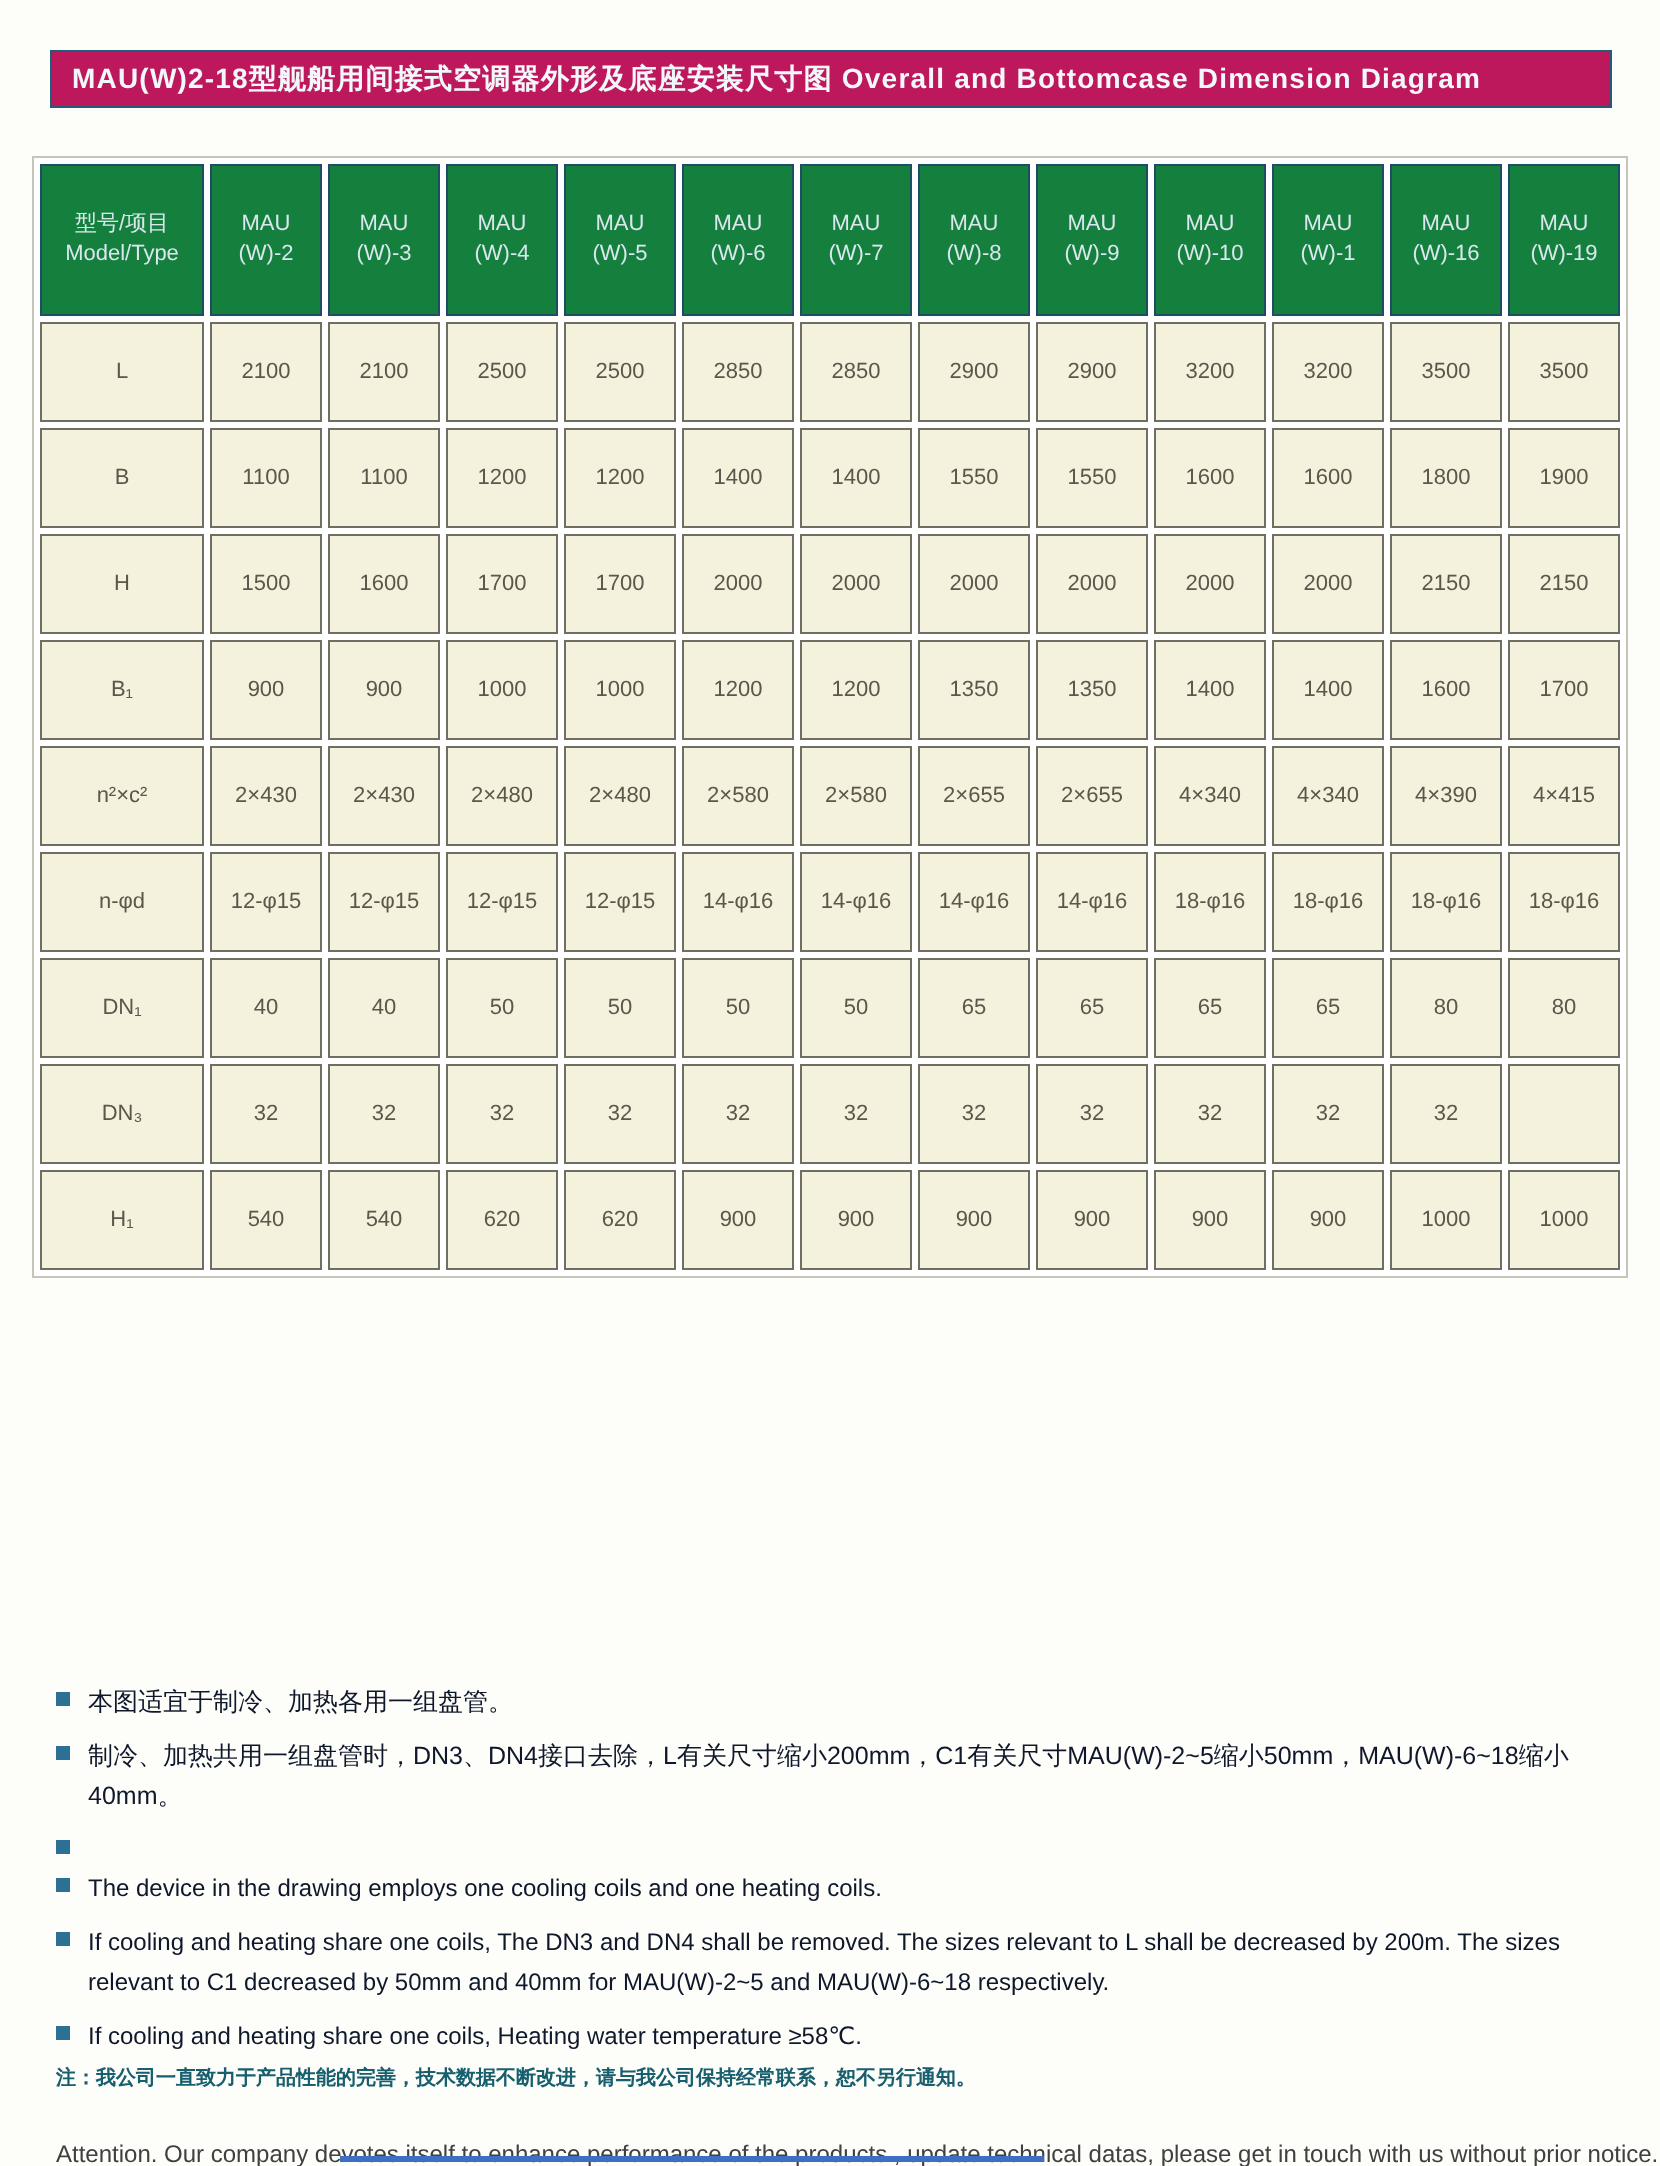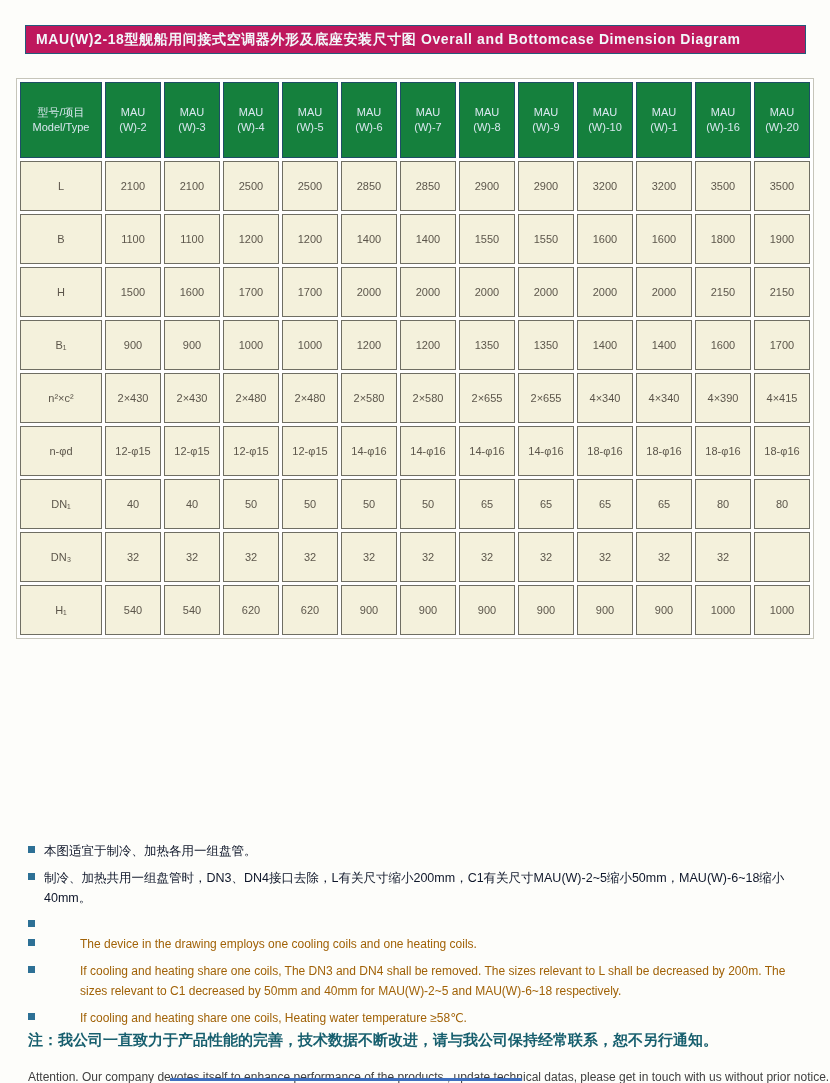--- a/index.html
+++ b/index.html
@@ -36,25 +36,25 @@
   }
   td.rowlabel { color:#5c564b; }
 
   
   .notes { position:absolute; left:28px; top:841px; width:778px; }
   .note { display:flex; align-items:flex-start; margin-bottom:7px; }
   .note .bullet {
     flex:none; width:7px; height:7px; background:#2d7095; margin:5px 9px 0 0;
   }
   .note .txt-cn { font-size:12.5px; line-height:20px; color:#0f172a; }
-  .note .txt-en { font-size:12px; line-height:20px; color:#a16207;margin-left:36px; }
+  .note .txt-en { font-size:12px; line-height:20px; color:#0f172a; }
 
   
   .attention { position:absolute; left:28px; top:1031px; width:778px; }
-  .attn-cn { color:#175f6e; font-weight:bold; font-size:15px; line-height:18px; }
+  .attn-cn { color:#175f6e; font-weight:bold; font-size:10px; line-height:18px; }
   .attn-en { color:#404040; font-size:12px; line-height:17px; margin-top:20px; white-space:nowrap; }
   .bottom-line { position:absolute; left:170px; top:1078px; width:352px; height:3px; background:#3f6fc0; }
 </style>
 </head>
 <body>
 
 <div class="title-bar">MAU(W)2-18型舰船用间接式空调器外形及底座安装尺寸图 Overall and Bottomcase Dimension Diagram</div>
 
 <div class="table-wrap">
   <table class="spec">
@@ -118,21 +118,21 @@
           <th class="model-h">
             <div>MAU</div>
             <div>(W)-1</div>
           </th>
           <th class="model-h">
             <div>MAU</div>
             <div>(W)-16</div>
           </th>
           <th class="model-h">
             <div>MAU</div>
-            <div>(W)-20</div>
+            <div>(W)-19</div>
           </th>
         </tr>
       </thead>
     <tbody>
         <tr>
           <td class="rowlabel">L</td>
           <td class="cell">2100</td>
           <td class="cell">2100</td>
           <td class="cell">2500</td>
           <td class="cell">2500</td>

